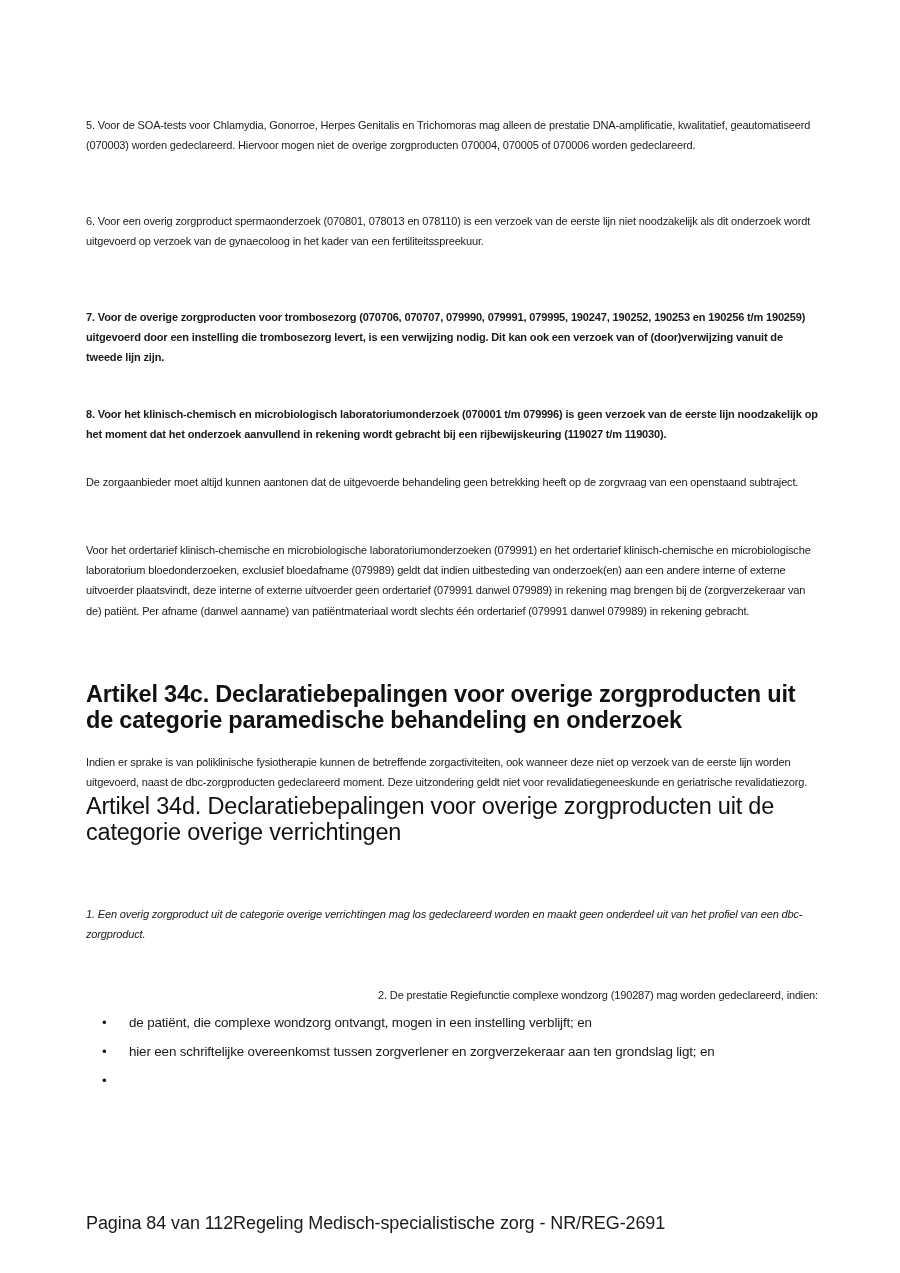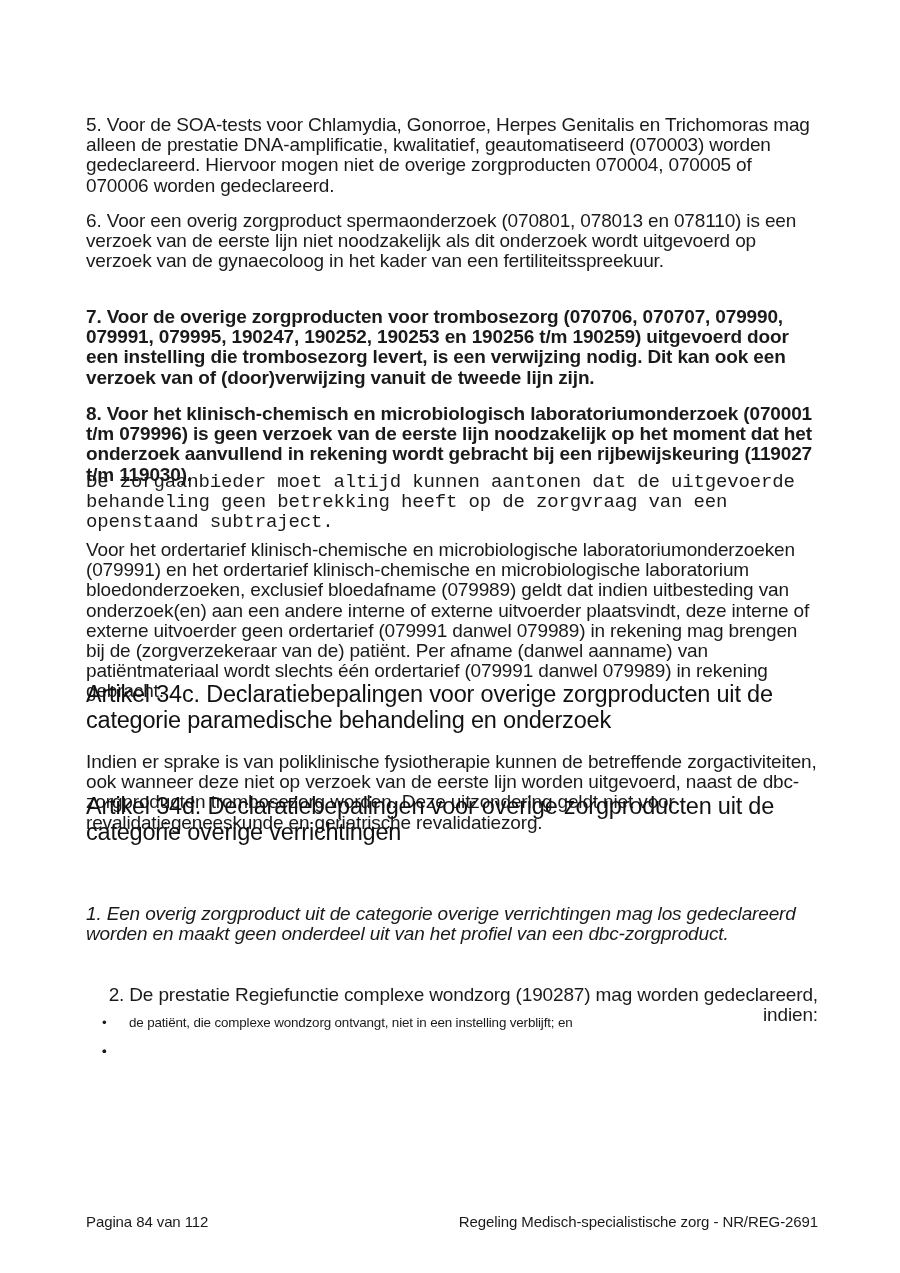--- a/index.html
+++ b/index.html
@@ -2,57 +2,58 @@
 <html><head>
   <meta charset="utf-8">
   <style>
     html, body { margin: 0; padding: 0; background: #ffffff; }
     body {
       width: 900px; height: 1273px; position: relative; overflow: hidden;
       font-family: "Liberation Sans", sans-serif; color: #1a1a1a;
     }
     .page { position: absolute; left: 86px; top: 0; width: 732px; }
     .p {
-      font-size: 19px; line-height: 20.2px; margin: 0; letter-spacing: -0.15px;
+      font-size: 11px; line-height: 20.2px; margin: 0; letter-spacing: -0.15px;
     }
     .h {
       font-size: 23.5px; line-height: 26px; margin: 0; font-weight: normal;
       letter-spacing: -0.2px; color: #111;
     }
     .blk { position: absolute; left: 0; width: 732px; }
     ul.bullets { list-style: none; margin: 0; padding: 0; }
     ul.bullets li { position: relative; padding-left: 43px; font-size: 13.4px; line-height: 20.2px; letter-spacing: -0.15px; margin-bottom: 9px; }
     ul.bullets li .dot { position: absolute; left: 16px; top: 0; }
-    .footer { position: absolute; top: 1213px; left: 86px; width: 732px; font-size: 15px; display: flex; justify-content: space-between; letter-spacing: -0.1px; }
+    .footer { position: absolute; top: 1213px; left: 86px; width: 732px; font-size: 18px; display: flex; letter-spacing: -0.1px; }
   </style>
 </head>
 <body>
 
 <div class="page">
   <p class="p blk" style="top:115px;">5. Voor de SOA-tests voor Chlamydia, Gonorroe, Herpes Genitalis en Trichomoras mag alleen de prestatie DNA-amplificatie, kwalitatief, geautomatiseerd (070003) worden gedeclareerd. Hiervoor mogen niet de overige zorgproducten 070004, 070005 of 070006 worden gedeclareerd.</p>
   <p class="p blk" style="top:211px;">6. Voor een overig zorgproduct spermaonderzoek (070801, 078013 en 078110) is een verzoek van de eerste lijn niet noodzakelijk als dit onderzoek wordt uitgevoerd op verzoek van de gynaecoloog in het kader van een fertiliteitsspreekuur.</p>
   <p class="p blk" style="top:307px;font-weight:bold;">7. Voor de overige zorgproducten voor trombosezorg (070706, 070707, 079990, 079991, 079995, 190247, 190252, 190253 en 190256 t/m 190259) uitgevoerd door een instelling die trombosezorg levert, is een verwijzing nodig. Dit kan ook een verzoek van of (door)verwijzing vanuit de tweede lijn zijn.</p>
   <p class="p blk" style="top:404px;font-weight:bold;">8. Voor het klinisch-chemisch en microbiologisch laboratoriumonderzoek (070001 t/m 079996) is geen verzoek van de eerste lijn noodzakelijk op het moment dat het onderzoek aanvullend in rekening wordt gebracht bij een rijbewijskeuring (119027 t/m 119030).</p>
-  <p class="p blk" style="top:472px;font-family:Liberation Mono, monospace;">De zorgaanbieder moet altijd kunnen aantonen dat de uitgevoerde behandeling geen betrekking heeft op de zorgvraag van een openstaand subtraject.</p>
+  <p class="p blk" style="top:472px;">De zorgaanbieder moet altijd kunnen aantonen dat de uitgevoerde behandeling geen betrekking heeft op de zorgvraag van een openstaand subtraject.</p>
   <p class="p blk" style="top:540px;">Voor het ordertarief klinisch-chemische en microbiologische laboratoriumonderzoeken (079991) en het ordertarief klinisch-chemische en microbiologische laboratorium bloedonderzoeken, exclusief bloedafname (079989) geldt dat indien uitbesteding van onderzoek(en) aan een andere interne of externe uitvoerder plaatsvindt, deze interne of externe uitvoerder geen ordertarief (079991 danwel 079989) in rekening mag brengen bij de (zorgverzekeraar van de) patiënt. Per afname (danwel aanname) van patiëntmateriaal wordt slechts één ordertarief (079991 danwel 079989) in rekening gebracht.</p>
 
-  <h2 class="h blk" style="top:681px;">Artikel 34c. Declaratiebepalingen voor overige zorgproducten uit de categorie paramedische behandeling en onderzoek</h2>
-  <p class="p blk" style="top:752px;">Indien er sprake is van poliklinische fysiotherapie kunnen de betreffende zorgactiviteiten, ook wanneer deze niet op verzoek van de eerste lijn worden uitgevoerd, naast de dbc-zorgproducten trombosezorg worden. Deze uitzondering geldt niet voor revalidatiegeneeskunde en geriatrische revalidatiezorg.</p>
+  <h2 class="h blk" style="top:681px;font-weight:bold;">Artikel 34c. Declaratiebepalingen voor overige zorgproducten uit de categorie paramedische behandeling en onderzoek</h2>
+  <p class="p blk" style="top:752px;">Indien er sprake is van poliklinische fysiotherapie kunnen de betreffende zorgactiviteiten, ook wanneer deze niet op verzoek van de eerste lijn worden uitgevoerd, naast de dbc-zorgproducten gedeclareerd moment. Deze uitzondering geldt niet voor revalidatiegeneeskunde en geriatrische revalidatiezorg.</p>
 
   <h2 class="h blk" style="top:793px;">Artikel 34d. Declaratiebepalingen voor overige zorgproducten uit de categorie overige verrichtingen</h2>
   <p class="p blk" style="top:904px;font-style:italic;">1. Een overig zorgproduct uit de categorie overige verrichtingen mag los gedeclareerd worden en maakt geen onderdeel uit van het profiel van een dbc-zorgproduct.</p>
   <p class="p blk" style="top:985px;text-align:right;">2. De prestatie Regiefunctie complexe wondzorg (190287) mag worden gedeclareerd, indien:</p>
 
   <ul class="bullets blk" style="top:1013px;">
     <li>
       <span class="dot">•</span>
-      <span>de patiënt, die complexe wondzorg ontvangt, niet in een instelling verblijft; en</span>
+      <span>de patiënt, die complexe wondzorg ontvangt, mogen in een instelling verblijft; en</span>
     </li>
     <li>
       <span class="dot">•</span>
+      <span>hier een schriftelijke overeenkomst tussen zorgverlener en zorgverzekeraar aan ten grondslag ligt; en</span>
     </li>
     <li>
       <span class="dot">•</span>
     </li>
   </ul>
 </div>
 
 <div class="footer">
   <span>Pagina 84 van 112</span>
   <span>Regeling Medisch-specialistische zorg - NR/REG-2691</span>

